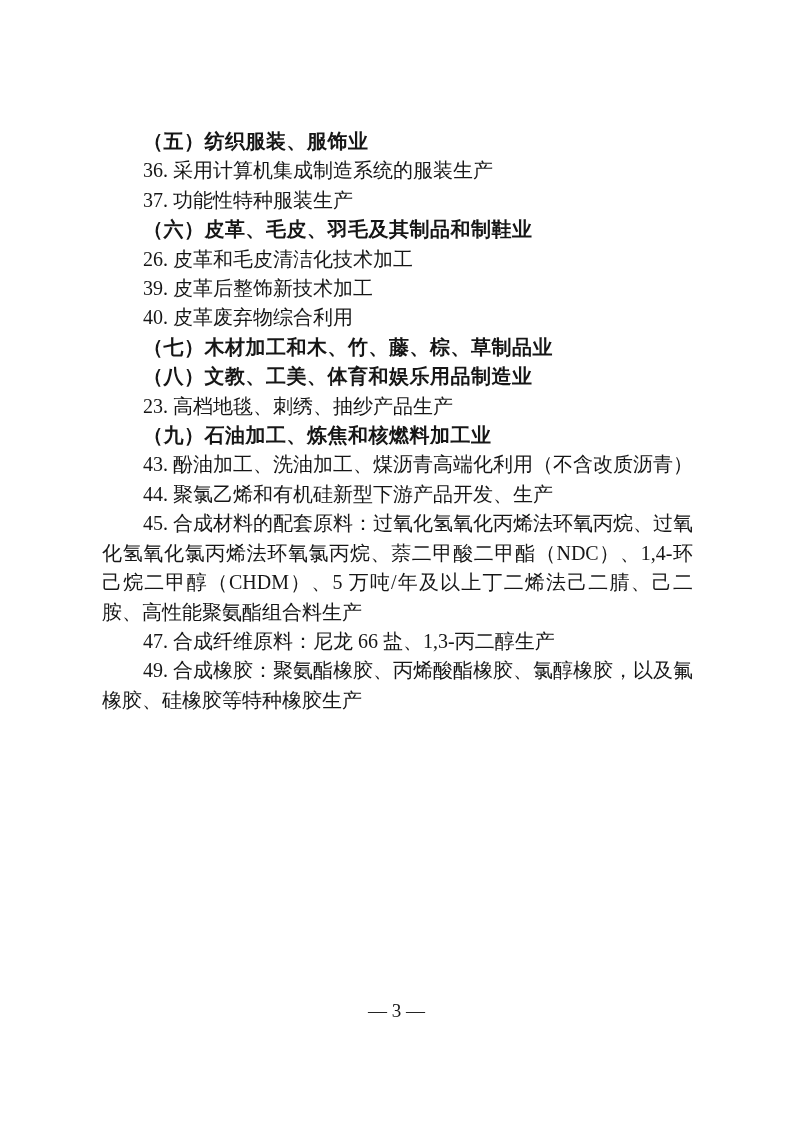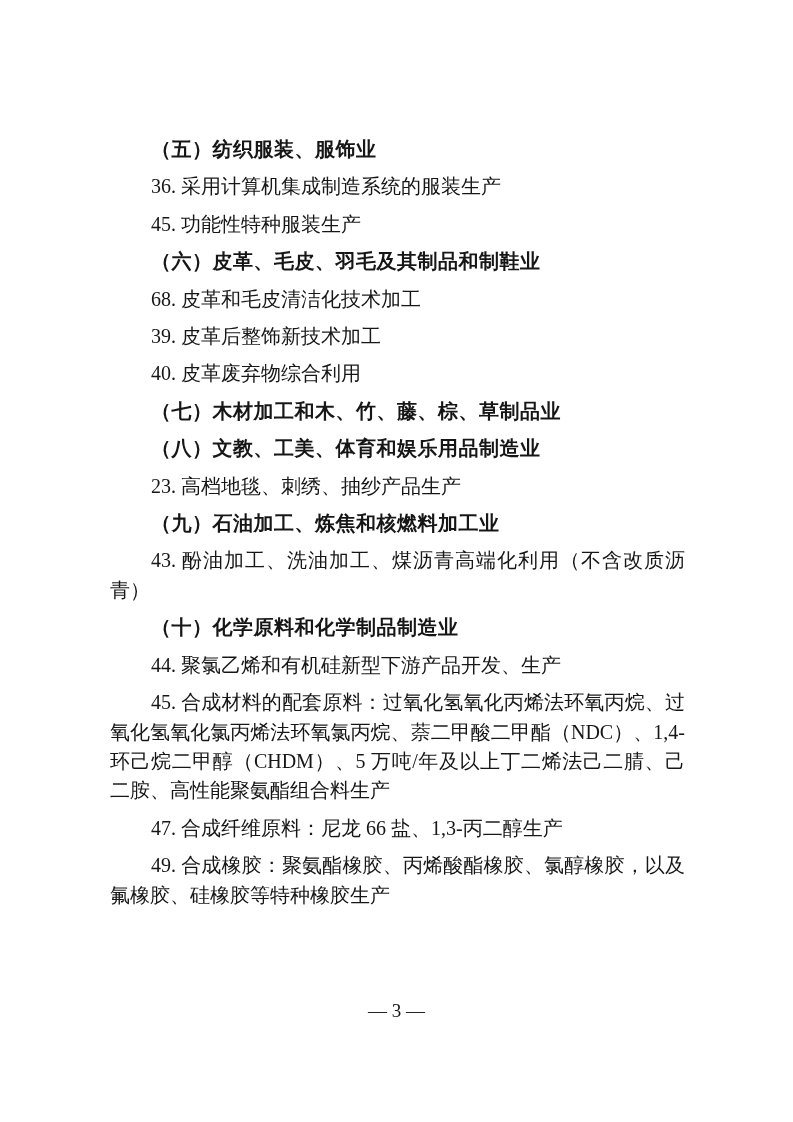--- a/index.html
+++ b/index.html
@@ -20,21 +20,21 @@
   .doc-content {
     position: absolute;
     left: 102px;
     top: 127px;
     width: 591px;
     font-size: 20px;
     line-height: 29.4px;
     text-align: justify;
   }
   .doc-content p {
-    margin: 8px;
+    margin: 0;
     padding: 0;
     text-indent: 41px;
   }
   p.para-heading {
     font-family: "Liberation Sans", sans-serif;
     font-weight: bold;
     letter-spacing: 0.5px;
   }
   p.para-item {
     font-weight: normal;
@@ -52,30 +52,29 @@
   }
 </style>
 </head>
 <body>
 
 <div class="page">
   <div class="doc-content">
 
   <p class="para-heading">（五）纺织服装、服饰业</p>
       <p class="para-item">36. 采用计算机集成制造系统的服装生产</p>
-      <p class="para-item">45. 功能性特种服装生产</p>
+      <p class="para-item">37. 功能性特种服装生产</p>
       <p class="para-heading">（六）皮革、毛皮、羽毛及其制品和制鞋业</p>
-      <p class="para-item">68. 皮革和毛皮清洁化技术加工</p>
+      <p class="para-item">26. 皮革和毛皮清洁化技术加工</p>
       <p class="para-item">39. 皮革后整饰新技术加工</p>
       <p class="para-item">40. 皮革废弃物综合利用</p>
       <p class="para-heading">（七）木材加工和木、竹、藤、棕、草制品业</p>
       <p class="para-heading">（八）文教、工美、体育和娱乐用品制造业</p>
       <p class="para-item">23. 高档地毯、刺绣、抽纱产品生产</p>
       <p class="para-heading">（九）石油加工、炼焦和核燃料加工业</p>
       <p class="para-item">43. 酚油加工、洗油加工、煤沥青高端化利用（不含改质沥青）</p>
-      <p class="para-heading">（十）化学原料和化学制品制造业</p>
       <p class="para-item">44. 聚氯乙烯和有机硅新型下游产品开发、生产</p>
       <p class="para-item">45. 合成材料的配套原料：过氧化氢氧化丙烯法环氧丙烷、过氧化氢氧化氯丙烯法环氧氯丙烷、萘二甲酸二甲酯（NDC）、1,4-环己烷二甲醇（CHDM）、5 万吨/年及以上丁二烯法己二腈、己二胺、高性能聚氨酯组合料生产</p>
       <p class="para-item">47. 合成纤维原料：尼龙 66 盐、1,3-丙二醇生产</p>
       <p class="para-item">49. 合成橡胶：聚氨酯橡胶、丙烯酸酯橡胶、氯醇橡胶，以及氟橡胶、硅橡胶等特种橡胶生产</p>
     </div>
   <div class="page-footer">— 3 —</div>
 </div>
 
 </body></html>

